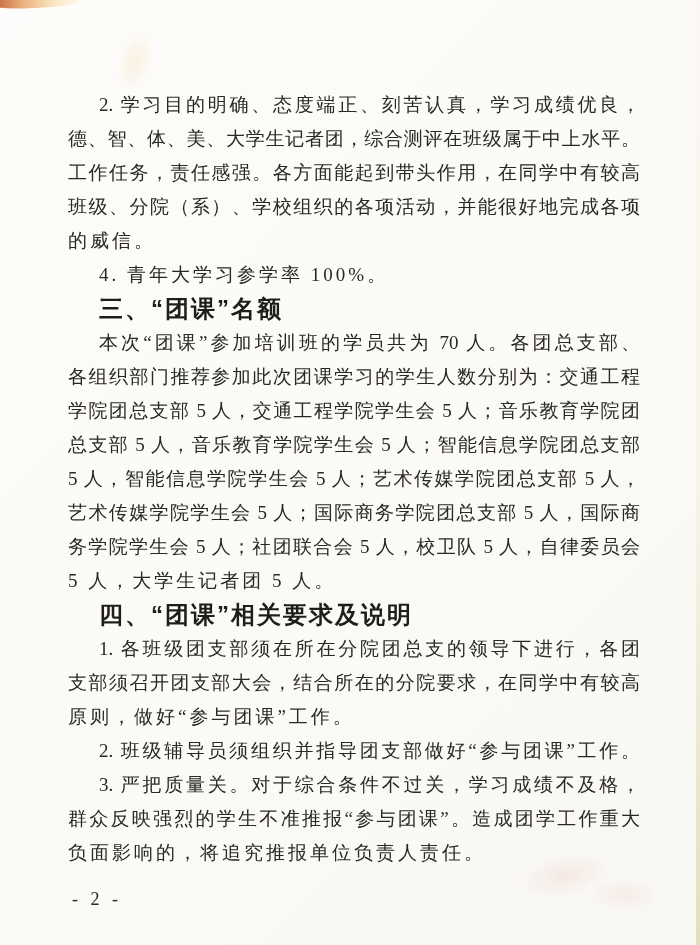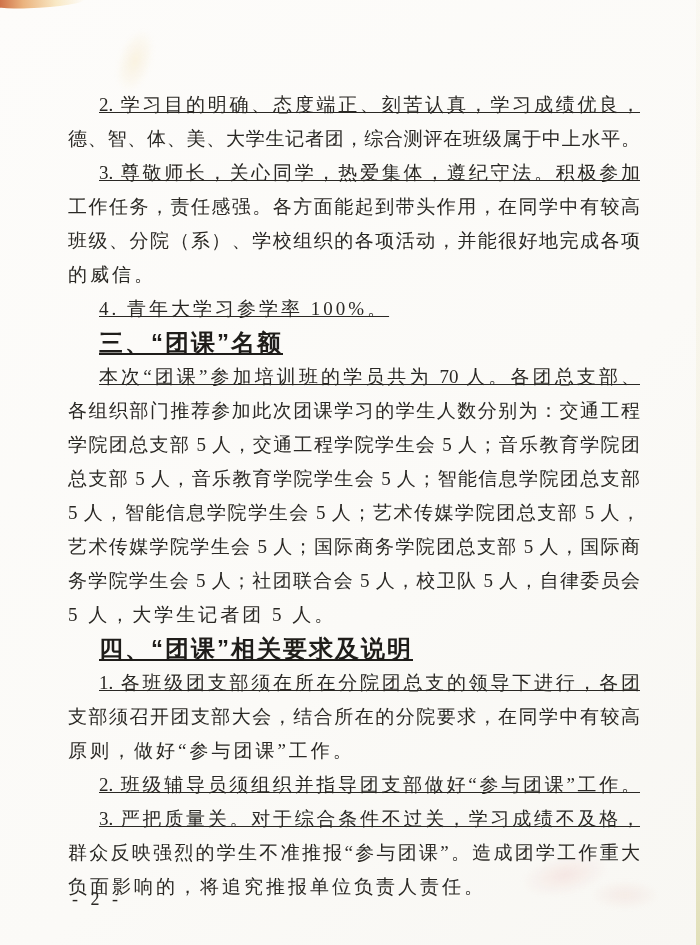--- a/index.html
+++ b/index.html
@@ -67,21 +67,21 @@
     letter-spacing: 3px;
     white-space: nowrap;
   }
   .line.jst {
     white-space: normal;
     letter-spacing: 0;
     text-align: justify;
     text-align-last: justify;
     text-justify: inter-character;
   }
-  .line.ind { padding-left: 31px; width: 541px; text-decoration: underline; }
+  .line.ind { padding-left: 31px; width: 541px; }
   .line.hd {
     font-family: "Liberation Sans", "DejaVu Sans", sans-serif;
     font-weight: 700;
     font-size: 24px;
     letter-spacing: 2px;
     color: #1f1d1a;
   }
   .footer-pagenum {
     position: absolute;
     left: 72px; top: 889px;
@@ -97,21 +97,20 @@
 
   <div class="corner-streak"></div>
   <div class="smudge-curl"></div>
   <div class="edge-strip"></div>
   <div class="pink-smudge-1"></div>
   <div class="pink-smudge-2"></div>
 
   <div class="doc-body">
     <div class="line ind jst">2. 学习目的明确、态度端正、刻苦认真，学习成绩优良，</div>
     <div class="line jst">德、智、体、美、大学生记者团，综合测评在班级属于中上水平。</div>
-    <div class="line ind jst">3. 尊敬师长，关心同学，热爱集体，遵纪守法。积极参加</div>
     <div class="line jst">工作任务，责任感强。各方面能起到带头作用，在同学中有较高</div>
     <div class="line jst">班级、分院（系）、学校组织的各项活动，并能很好地完成各项</div>
     <div class="line">的威信。</div>
     <div class="line ind">4. 青年大学习参学率 100%。</div>
     <div class="line ind hd">三、“团课”名额</div>
     <div class="line ind jst">本次“团课”参加培训班的学员共为 70 人。各团总支部、</div>
     <div class="line jst">各组织部门推荐参加此次团课学习的学生人数分别为：交通工程</div>
     <div class="line jst">学院团总支部 5 人，交通工程学院学生会 5 人；音乐教育学院团</div>
     <div class="line jst">总支部 5 人，音乐教育学院学生会 5 人；智能信息学院团总支部</div>
     <div class="line jst">5 人，智能信息学院学生会 5 人；艺术传媒学院团总支部 5 人，</div>

